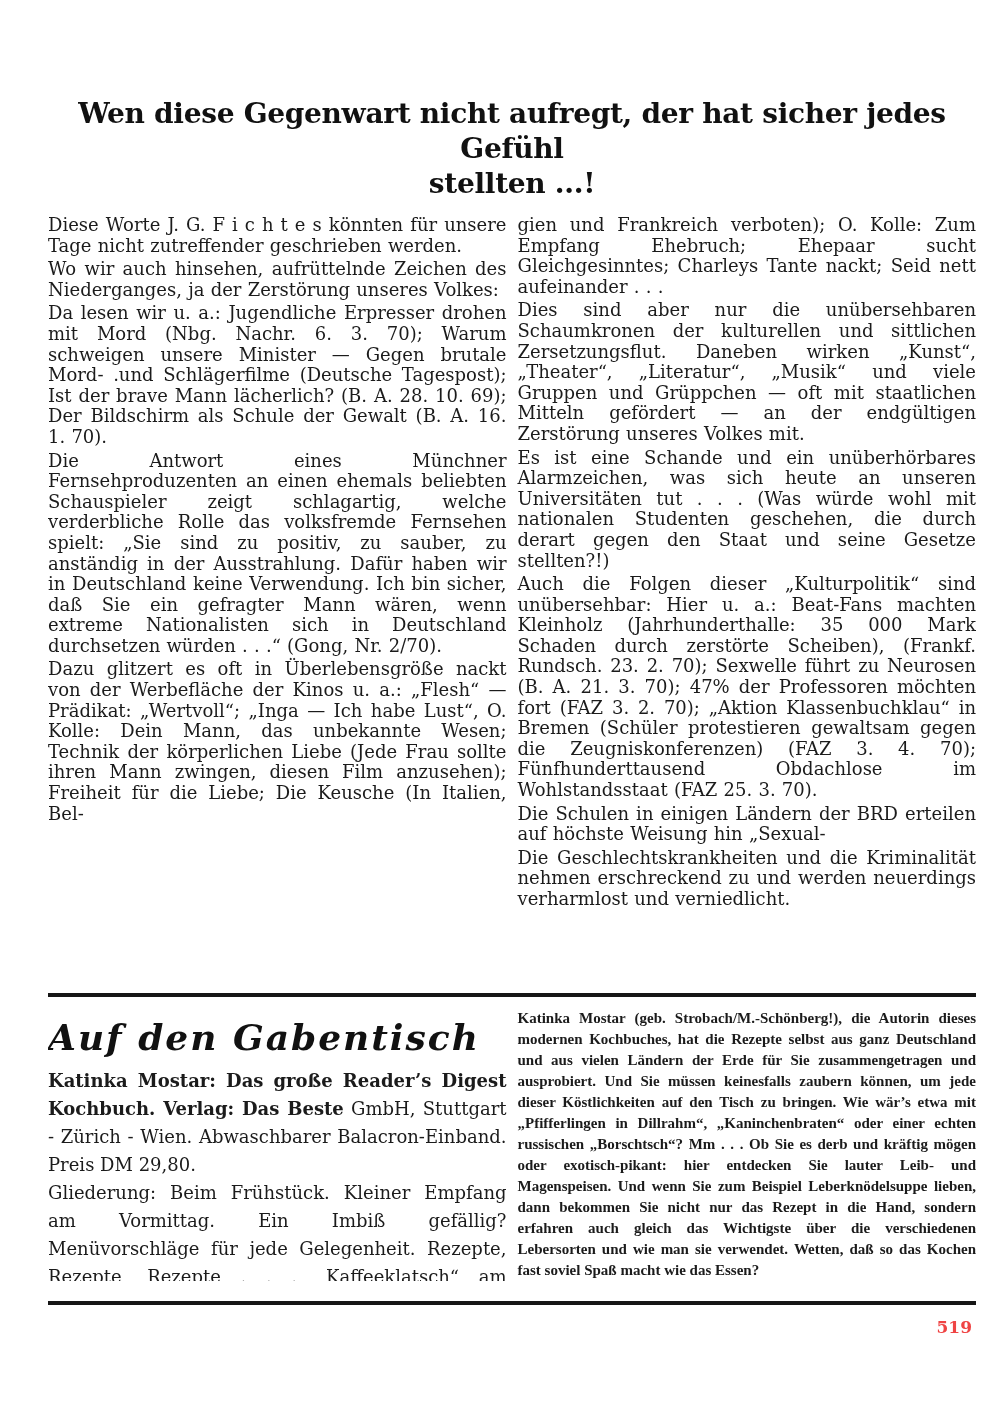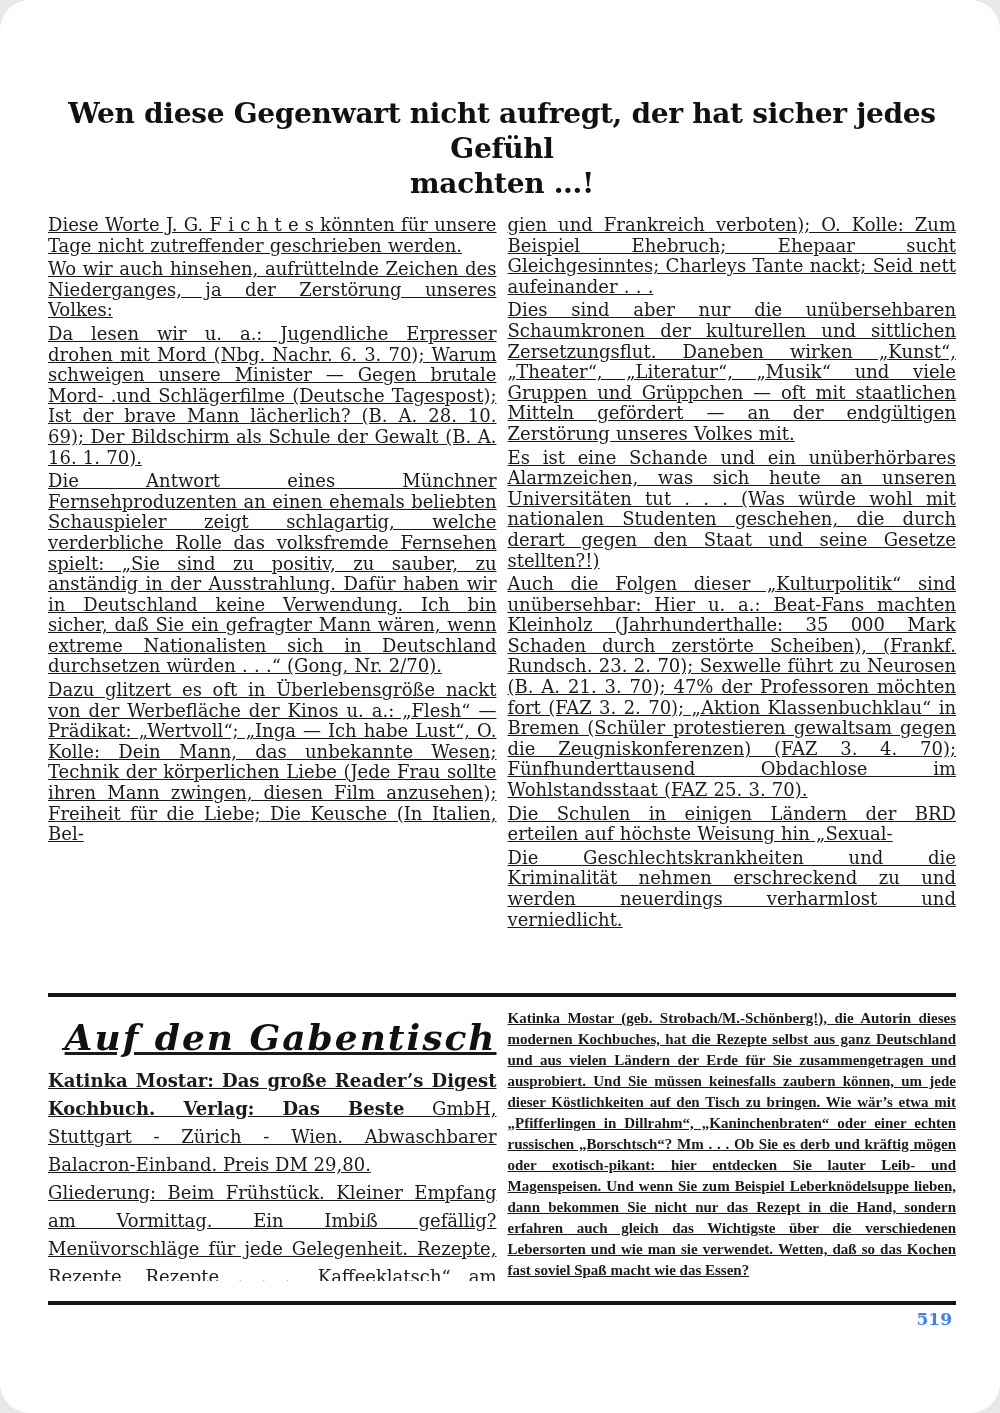--- a/index.html
+++ b/index.html
@@ -5,32 +5,31 @@
   * { margin:0; padding:0; box-sizing:border-box; }
   html,body { background:#e8e8e8; }
   body { font-family:"DejaVu Serif", serif; }
   .page {
     position:relative;
     width:1000px; height:1413px;
     margin:0 auto;
     background:#ffffff;
     color:#1b1b1b;
     overflow:hidden;
-    padding:96px 44px 0 48px;
-    border-radius:30px;
+    padding:96px 24px 0 48px;
   }
   .headline {
     text-align:center;
     font-weight:700;
     font-size:28px;
     line-height:35px;
     letter-spacing:-0.3px;
     color:#111;
   }
-  .cols { display:flex; gap:11px;text-decoration:underline; }
+  .cols { display:flex; gap:11px; }
   .cols.top { margin-top:14px; height:750px; overflow:hidden; }
   .col { flex:1 1 0; min-width:0; }
   .body-par {
     font-size:18px;
     line-height:20.6px;
     text-align:justify;
     margin-bottom:3px;
     hyphens:auto;
     -webkit-hyphens:auto;
     word-spacing:0.5px;
@@ -40,21 +39,21 @@
     border-top:4px solid #161616;
     width:100%;
   }
   .rule.mid { margin-top:28px; }
   .cols.bottom { margin-top:0; height:284px; overflow:hidden; }
   .script-title {
     font-style:italic;
     font-weight:700;
     font-size:36px;
     line-height:44px;
-    text-align:right;
+    text-align:left;
     letter-spacing:2px;
     margin:18px 0 8px 0;
     color:#111;
   }
   .review-par {
     font-size:18px;
     line-height:28px;
     text-align:justify;
     hyphens:auto;
     -webkit-hyphens:auto;
@@ -68,45 +67,45 @@
     text-align:justify;
     margin-top:11px;
     hyphens:auto;
     -webkit-hyphens:auto;
   }
   .rule.foot { margin-top:20px; }
   .page-number {
     text-align:right;
     font-weight:700;
     font-size:17px;
-    margin-top:4px;
+    margin-top:12px;
     padding-right:4px;
-    color:#3b82f6;
+    color:#ef4444;
   }
 </style>
 </head>
 <body>
 
 <div class="page">
 
   <h1 class="headline">
     <span>Wen diese Gegenwart nicht aufregt, der hat sicher jedes Gefühl</span><br>
-    <span>machten ...!</span>
+    <span>stellten ...!</span>
   </h1>
 
   <div class="cols top">
     <div class="col">
       <p class="body-par">Diese Worte J. G. F i c h t e s könnten für unsere Tage nicht zutreffender geschrieben werden.</p>
       <p class="body-par">Wo wir auch hinsehen, aufrüttelnde Zeichen des Niederganges, ja der Zerstörung unseres Volkes:</p>
       <p class="body-par">Da lesen wir u. a.: Jugendliche Erpresser drohen mit Mord (Nbg. Nachr. 6. 3. 70); Warum schweigen unsere Minister — Gegen brutale Mord- .und Schlägerfilme (Deutsche Tagespost); Ist der brave Mann lächerlich? (B. A. 28. 10. 69); Der Bildschirm als Schule der Gewalt (B. A. 16. 1. 70).</p>
       <p class="body-par">Die Antwort eines Münchner Fernsehproduzenten an einen ehemals beliebten Schauspieler zeigt schlagartig, welche verderbliche Rolle das volksfremde Fernsehen spielt: „Sie sind zu positiv, zu sauber, zu anständig in der Ausstrahlung. Dafür haben wir in Deutschland keine Verwendung. Ich bin sicher, daß Sie ein gefragter Mann wären, wenn extreme Nationalisten sich in Deutschland durchsetzen würden . . .“ (Gong, Nr. 2/70).</p>
       <p class="body-par">Dazu glitzert es oft in Überlebensgröße nackt von der Werbefläche der Kinos u. a.: „Flesh“ — Prädikat: „Wertvoll“; „Inga — Ich habe Lust“, O. Kolle: Dein Mann, das unbekannte Wesen; Technik der körperlichen Liebe (Jede Frau sollte ihren Mann zwingen, diesen Film anzusehen); Freiheit für die Liebe; Die Keusche (In Italien, Bel-</p>
     </div>
     <div class="col">
-      <p class="body-par">gien und Frankreich verboten); O. Kolle: Zum Beispiel Ehebruch; Ehepaar sucht Gleichgesinntes; Charleys Tante nackt; Seid nett aufeinander . . .</p>
+      <p class="body-par">gien und Frankreich verboten); O. Kolle: Zum Empfang Ehebruch; Ehepaar sucht Gleichgesinntes; Charleys Tante nackt; Seid nett aufeinander . . .</p>
       <p class="body-par">Dies sind aber nur die unübersehbaren Schaumkronen der kulturellen und sittlichen Zersetzungsflut. Daneben wirken „Kunst“, „Theater“, „Literatur“, „Musik“ und viele Gruppen und Grüppchen — oft mit staatlichen Mitteln gefördert — an der endgültigen Zerstörung unseres Volkes mit.</p>
       <p class="body-par">Es ist eine Schande und ein unüberhörbares Alarmzeichen, was sich heute an unseren Universitäten tut . . . (Was würde wohl mit nationalen Studenten geschehen, die durch derart gegen den Staat und seine Gesetze stellten?!)</p>
       <p class="body-par">Auch die Folgen dieser „Kulturpolitik“ sind unübersehbar: Hier u. a.: Beat-Fans machten Kleinholz (Jahrhunderthalle: 35 000 Mark Schaden durch zerstörte Scheiben), (Frankf. Rundsch. 23. 2. 70); Sexwelle führt zu Neurosen (B. A. 21. 3. 70); 47% der Professoren möchten fort (FAZ 3. 2. 70); „Aktion Klassenbuchklau“ in Bremen (Schüler protestieren gewaltsam gegen die Zeugniskonferenzen) (FAZ 3. 4. 70); Fünfhunderttausend Obdachlose im Wohlstandsstaat (FAZ 25. 3. 70).</p>
       <p class="body-par">Die Schulen in einigen Ländern der BRD erteilen auf höchste Weisung hin „Sexual-</p>
       <p class="body-par">Die Geschlechtskrankheiten und die Kriminalität nehmen erschreckend zu und werden neuerdings verharmlost und verniedlicht.</p>
     </div>
   </div>
 
   <hr class="rule mid">
 

